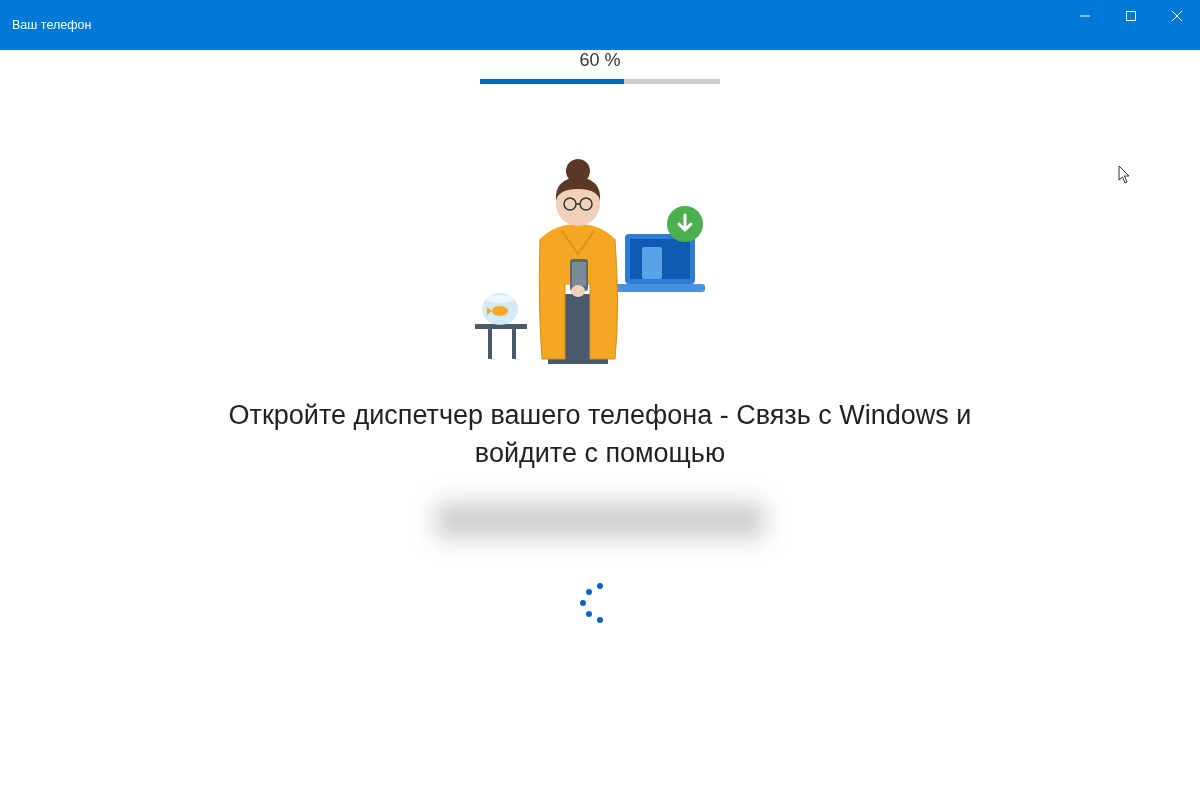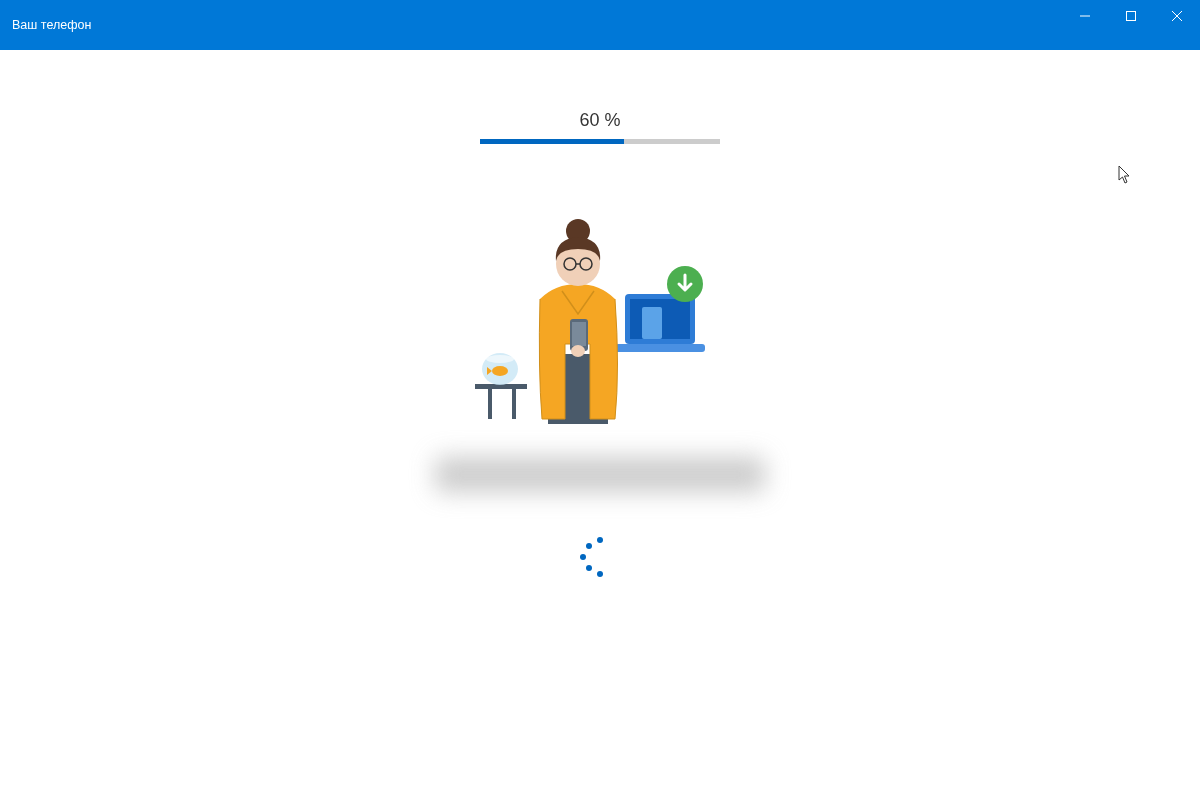--- a/index.html
+++ b/index.html
@@ -44,21 +44,20 @@
       justify-content: center;
       cursor: pointer;
     }
     
     .titlebar-btn svg {
       stroke: #fff;
       fill: none;
     }
     
     .content {
-      padding-top: 60px;
       display: flex;
       flex-direction: column;
       align-items: center;
     }
     
     .progress-label {
       font-size: 18px;
       color: #333;
       margin-bottom: 8px;
     }
@@ -196,20 +195,21 @@
       <circle cx="116" cy="45" r="6" fill="none" stroke="#333" stroke-width="1.5"></circle>
       <line x1="106" y1="45" x2="110" y2="45" stroke="#333" stroke-width="1.5"></line>
 
       <rect x="100" y="100" width="18" height="32" rx="3" fill="#5a6a7a"></rect>
       <rect x="102" y="103" width="14" height="24" fill="#7a8a9a"></rect>
 
       <ellipse cx="108" cy="132" rx="7" ry="6" fill="#f0d0b8"></ellipse>
     </svg>
   </div>
 
+  <div class="heading">Откройте диспетчер вашего телефона - Связь с Windows и войдите с помощью</div>
 
   <div class="email-blur"></div>
 
   <div class="spinner">
     <div class="spinner-dot" style="top:0; left:17px;"></div>
     <div class="spinner-dot" style="top:6px; left:6px;"></div>
     <div class="spinner-dot" style="top:17px; left:0;"></div>
     <div class="spinner-dot" style="top:28px; left:6px;"></div>
     <div class="spinner-dot" style="top:34px; left:17px;"></div>
   </div>

